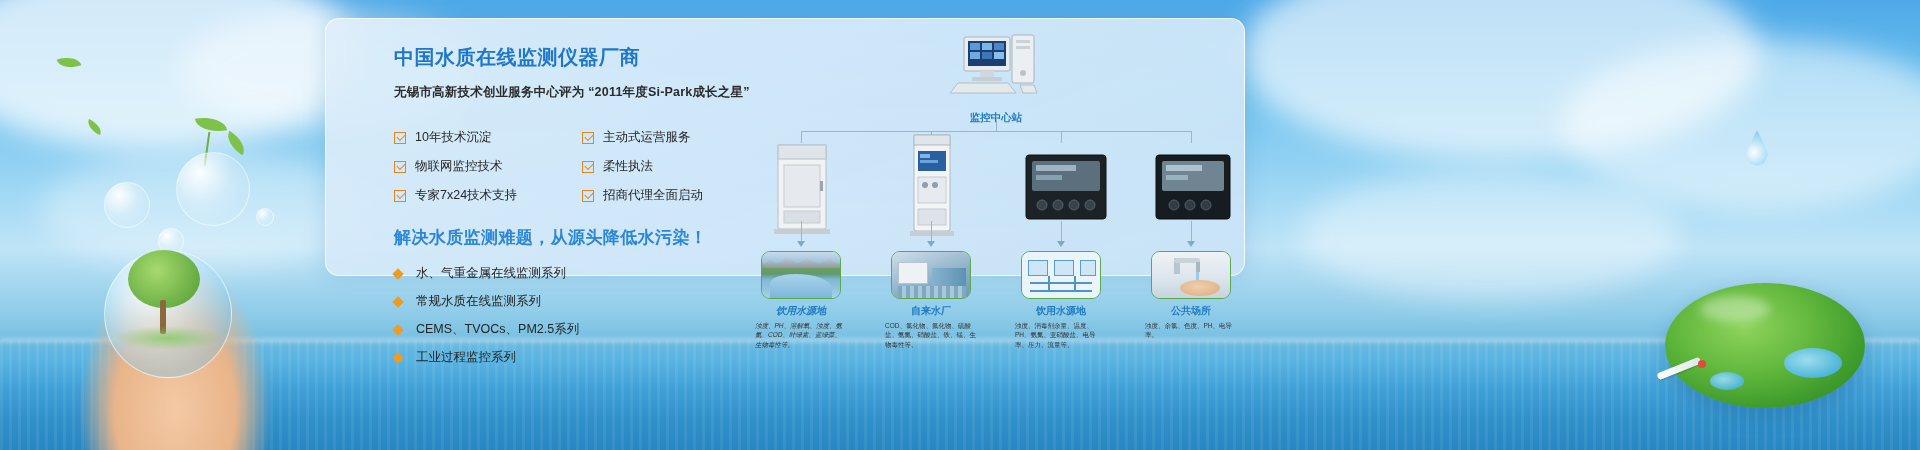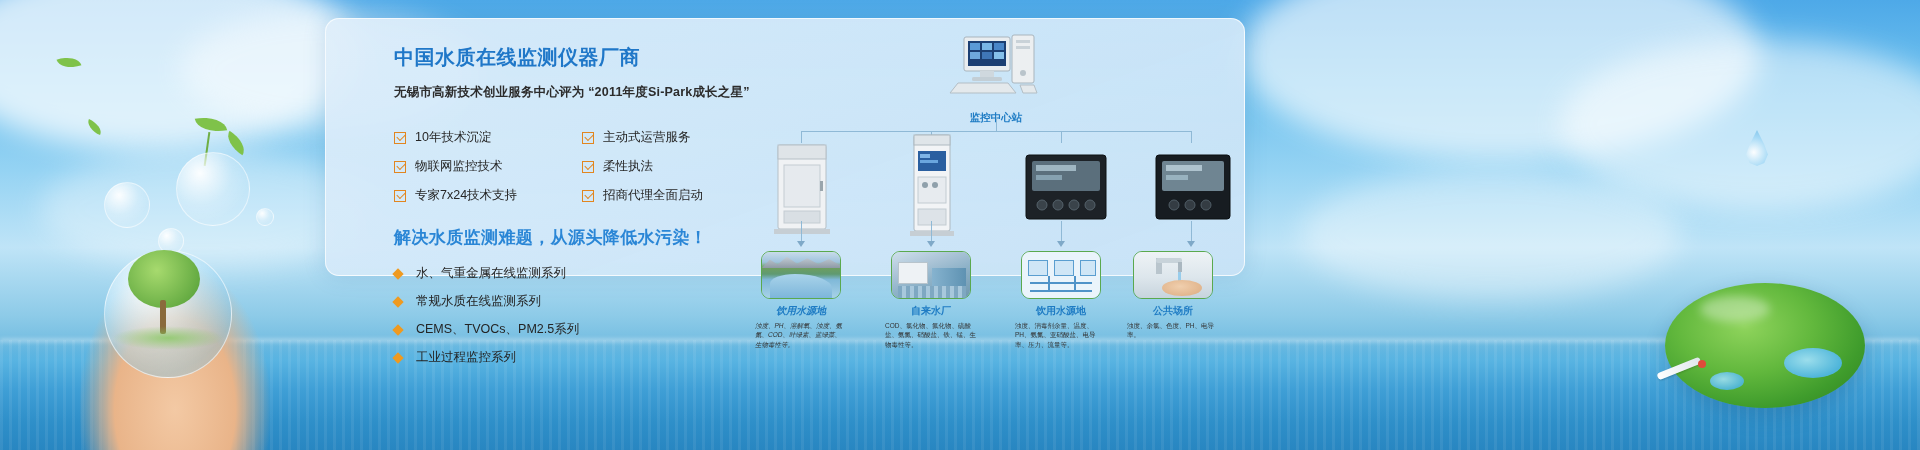--- a/index.html
+++ b/index.html
@@ -336,21 +336,21 @@
           <div style="position:absolute;left:58px;top:8px;width:16px;height:16px;border:1px solid #5a9ed0;background:#cfe6f6;"></div>
           <div style="position:absolute;left:8px;top:30px;width:62px;height:1.5px;background:#4f93c8;"></div>
           <div style="position:absolute;left:8px;top:38px;width:62px;height:1.5px;background:#4f93c8;"></div>
           <div style="position:absolute;left:26px;top:24px;width:1.5px;height:16px;background:#4f93c8;"></div>
           <div style="position:absolute;left:52px;top:24px;width:1.5px;height:16px;background:#4f93c8;"></div>
         </div>
         <div class="piclabel">饮用水源地</div>
         <div class="piccap">浊度、消毒剂余量、温度、PH、氨氮、亚硝酸盐、电导率、压力、流量等。</div>
       </div>
 
-      <div class="pic" style="left:377px;">
+      <div class="pic" style="left:395px;">
         <div class="picimg">
           <div style="position:absolute;inset:0;background:linear-gradient(180deg,#eef3f6 0%,#dde6ec 55%,#c7d4dd 100%);"></div>
           <div style="position:absolute;left:22px;top:6px;width:6px;height:16px;background:#b9c5cd;"></div>
           <div style="position:absolute;left:22px;top:6px;width:26px;height:5px;background:#c8d3da;border-radius:2px;"></div>
           <div style="position:absolute;left:44px;top:10px;width:4px;height:10px;background:#aab7c0;"></div>
           <div style="position:absolute;left:44px;top:20px;width:3px;height:18px;background:rgba(140,200,235,.85);"></div>
           <div style="position:absolute;left:28px;bottom:2px;width:40px;height:16px;border-radius:50%;background:radial-gradient(ellipse at 45% 40%,#f0cfae,#dcab7f);"></div>
         </div>
         <div class="piclabel">公共场所</div>
         <div class="piccap">浊度、余氯、色度、PH、电导率。</div>

